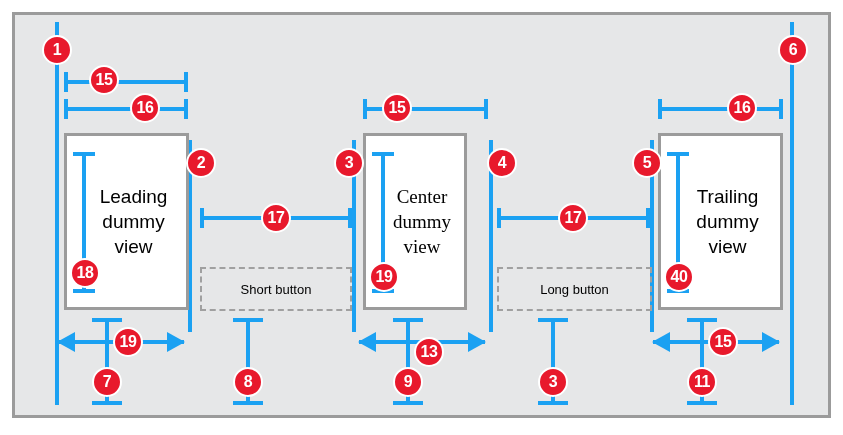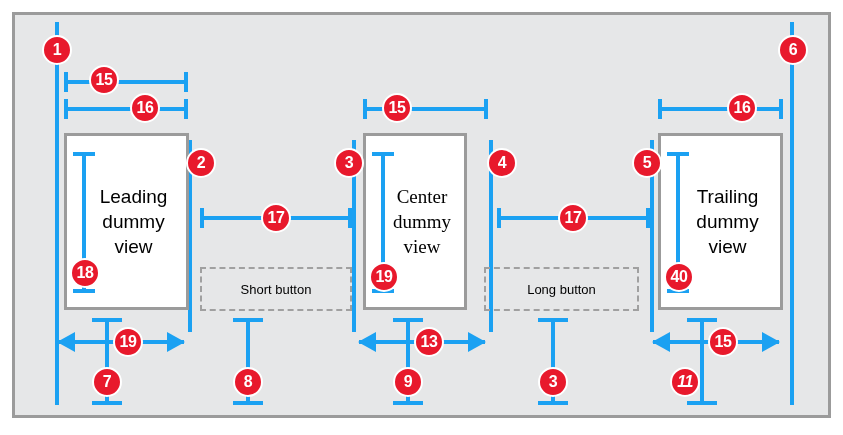--- a/index.html
+++ b/index.html
@@ -183,21 +183,21 @@
   <div class="dummy-view" style="left:658px;top:133px;width:125px;height:177px;">
     <span class="vlabel">Trailing
 dummy
 view</span>
   </div>
 
   <div class="dash-button" style="left:200px;top:267px;width:152px;height:44px;">
     <span class="blabel">Short button</span>
   </div>
 
-  <div class="dash-button" style="left:484px;top:267px;width:155px;height:44px;">
+  <div class="dash-button" style="left:497px;top:267px;width:155px;height:44px;">
     <span class="blabel">Long button</span>
   </div>
 
   <div class="dim-h" style="left:64px;top:80px;width:124px;"></div>
 
   <div class="dim-h" style="left:64px;top:107px;width:124px;"></div>
 
   <div class="dim-h" style="left:363px;top:107px;width:125px;"></div>
 
   <div class="dim-h" style="left:658px;top:107px;width:125px;"></div>
@@ -275,36 +275,36 @@
   <div class="badge" style="left:369px; top:262px;">
       <span>19</span>
     </div>
   <div class="badge" style="left:664px; top:262px;">
       <span>40</span>
     </div>
 
   <div class="badge" style="left:113px; top:327px;">
       <span>19</span>
     </div>
-  <div class="badge" style="left:414px; top:327px;">
+  <div class="badge" style="left:414px; top:337px;">
       <span>13</span>
     </div>
   <div class="badge" style="left:708px; top:327px;">
       <span>15</span>
     </div>
 
   <div class="badge" style="left:92px;  top:367px;">
       <span>7</span>
     </div>
   <div class="badge" style="left:233px; top:367px;">
       <span>8</span>
     </div>
   <div class="badge" style="left:393px; top:367px;">
       <span>9</span>
     </div>
   <div class="badge" style="left:538px; top:367px;">
       <span>3</span>
     </div>
-  <div class="badge" style="left:670px; top:367px;font-style:italic;">
+  <div class="badge" style="left:687px; top:367px;">
       <span>11</span>
     </div>
 
 </div>
 
 </body></html>

